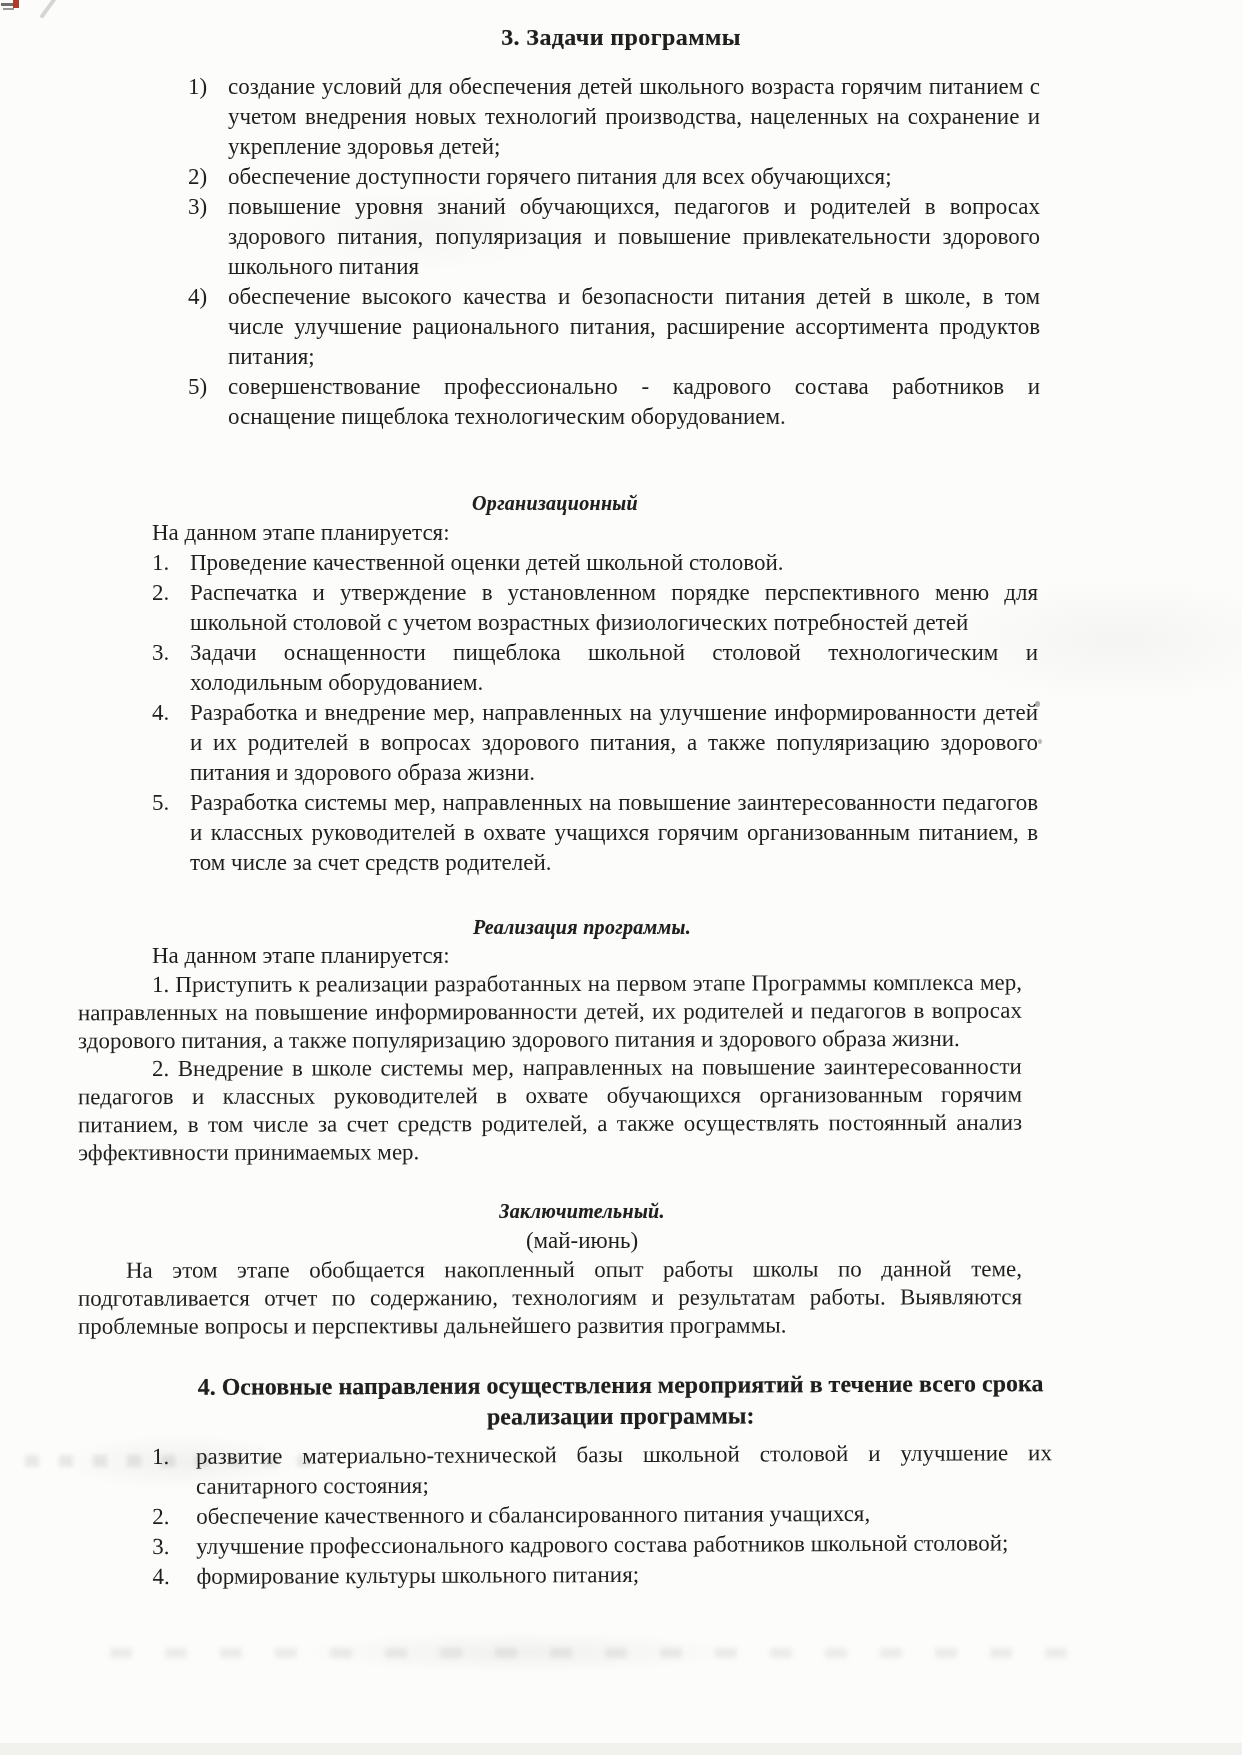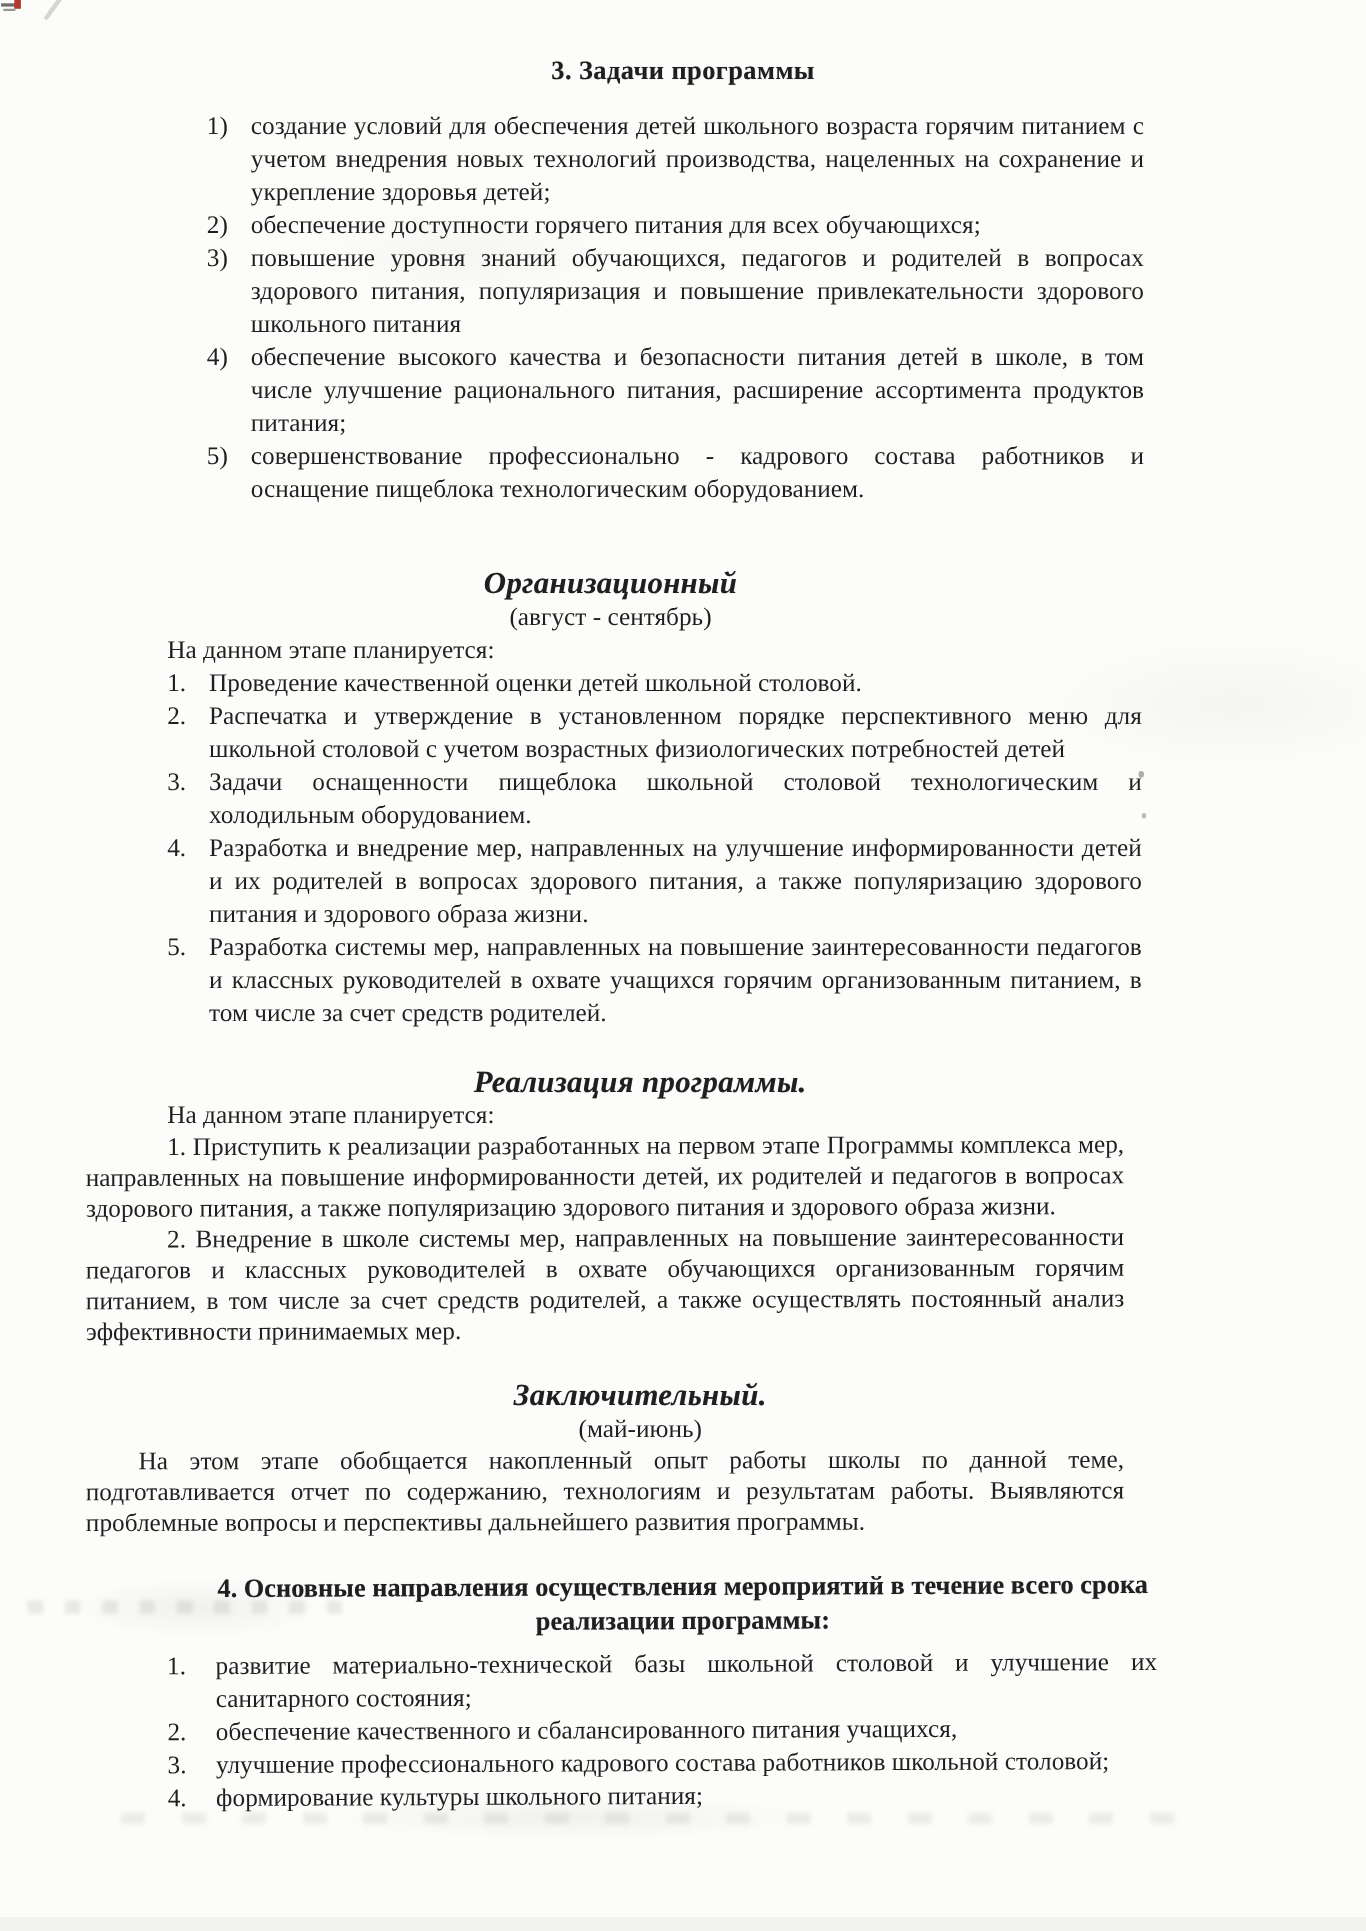--- a/index.html
+++ b/index.html
@@ -8,21 +8,21 @@
     width:1242px; height:1755px;
     margin:0 auto;
     background:
       radial-gradient(ellipse 170px 40px at 180px 1462px, rgba(60,60,60,0.06), transparent 70%),
       radial-gradient(ellipse 320px 30px at 520px 1652px, rgba(60,60,60,0.06), transparent 70%),
       radial-gradient(ellipse 260px 90px at 1120px 640px, rgba(60,60,60,0.04), transparent 70%),
       radial-gradient(ellipse 200px 60px at 420px 230px, rgba(60,60,60,0.035), transparent 70%),
       #fcfcfa;
     overflow:hidden;
     box-sizing:border-box;
-    padding-top:50px;
+    padding-top:22px;
     font-family:"Liberation Serif","DejaVu Serif",serif;
     color:#1f1f1f;
     -webkit-font-smoothing:antialiased;
   }
   .doc-title {
     margin:0; text-align:center;
     font-size:24px; line-height:30px; font-weight:bold;
     letter-spacing:0.4px;
     text-shadow:0 0 0.7px rgba(25,25,25,0.45);
   }
@@ -30,21 +30,21 @@
   .nlist { margin:0; }
   .nitem { display:flex; }
   .nitem .marker { flex:none; }
   .nitem .text { flex:1; text-align:justify; }
   
   .tasks { margin:20px 0 0 188px; width:852px; font-size:23px; line-height:30px; }
   .tasks .marker { width:40px; }
   
   .stage-org { margin:56px 0 0 152px; width:886px; font-size:23px; line-height:30px; }
   .sec-heading {
-    text-align:center; font-size:28px; line-height:30px;
+    text-align:center; font-size:20px; line-height:30px;
     font-weight:bold; font-style:italic; letter-spacing:0.3px;
     text-shadow:0 0 0.7px rgba(25,25,25,0.4);
   }
   .sec-period { text-align:center; font-size:23px; line-height:30px; }
   .stage-org .sec-heading, .stage-org .sec-period { width:930px; margin-left:-62px; }
   .stage-org .intro { margin-top:0; }
   .stage-org .marker { width:38px; }
   
   .stage-real { margin:34px 0 0 78px; width:944px; font-size:23px; }
   .stage-real .sec-heading, .stage-real .sec-period { width:1086px; margin-left:-39px; }
@@ -115,21 +115,20 @@
       <span class="text">обеспечение высокого качества и безопасности питания детей в школе, в том числе улучшение рационального питания, расширение ассортимента продуктов питания;</span>
     </div>
     <div class="nitem">
       <span class="marker">5)</span>
       <span class="text">совершенствование профессионально - кадрового состава работников и оснащение пищеблока технологическим оборудованием.</span>
     </div>
   </div>
 
   <div class="stage-org">
     <div class="sec-heading">Организационный</div>
-    <div class="sec-period">(август - сентябрь)</div>
     <div class="intro">На данном этапе планируется:</div>
     <div class="nlist">
       <div class="nitem">
         <span class="marker">1.</span>
         <span class="text">Проведение качественной оценки детей школьной столовой.</span>
       </div>
       <div class="nitem">
         <span class="marker">2.</span>
         <span class="text">Распечатка и утверждение в установленном порядке перспективного меню для школьной столовой с учетом возрастных физиологических потребностей детей</span>
       </div>

